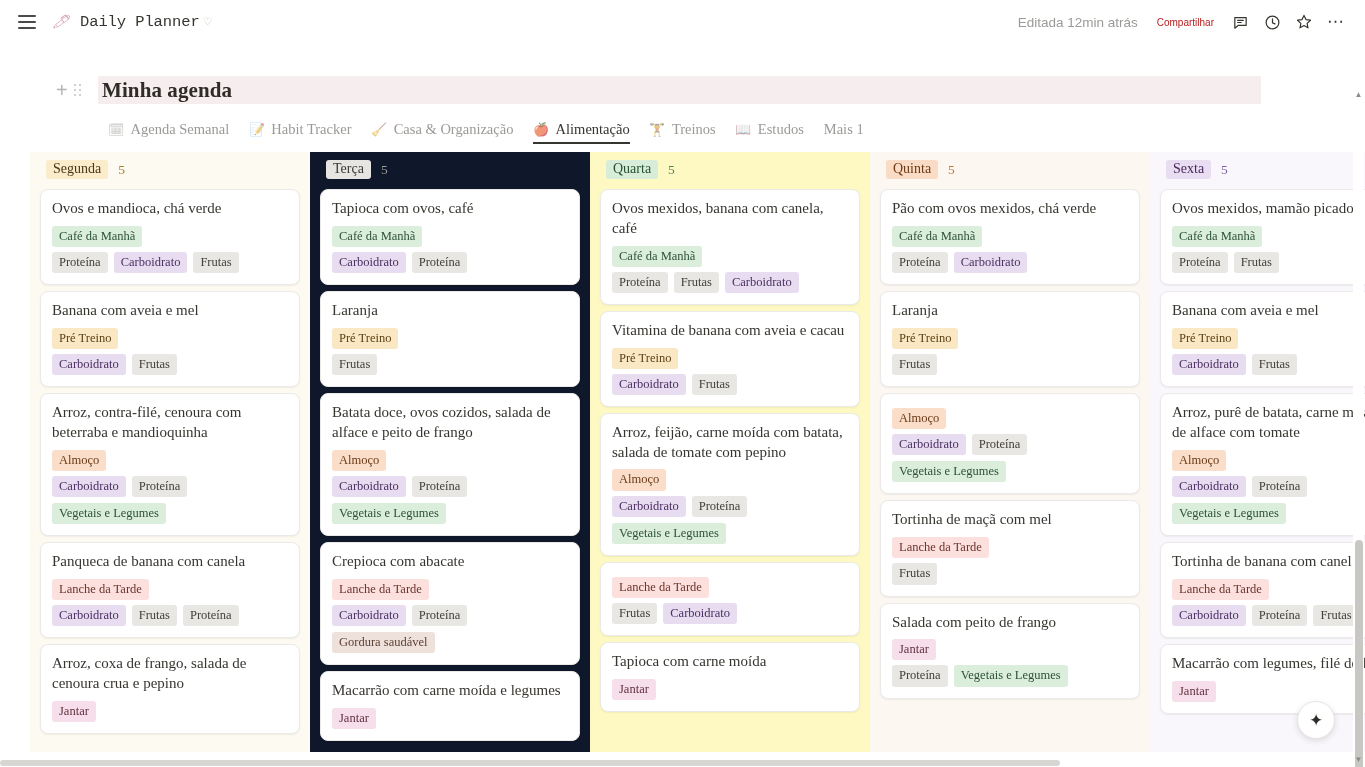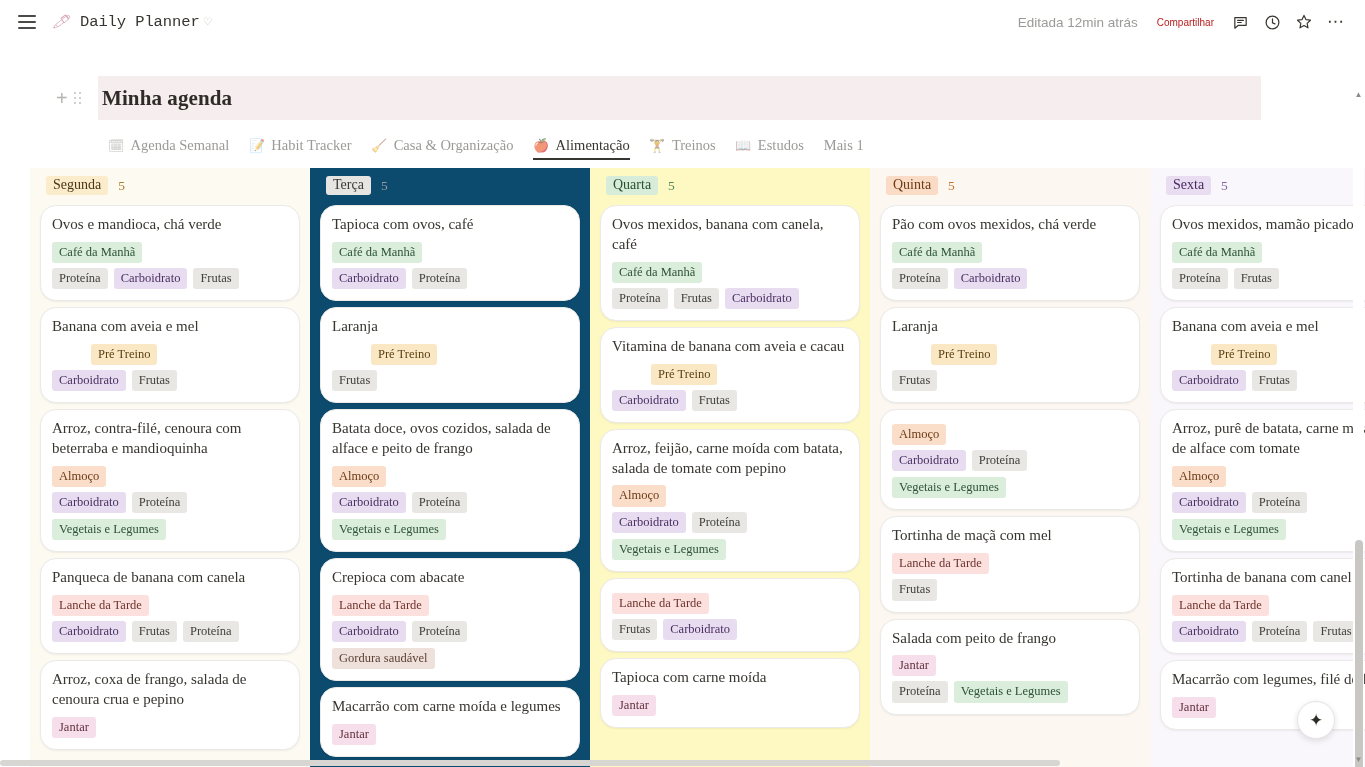--- a/index.html
+++ b/index.html
@@ -101,21 +101,21 @@
   .grip-icon {
     width: 10px; height: 16px; cursor: grab;
     display: grid; grid-template-columns: 3px 3px; grid-template-rows: repeat(3, 3px);
     gap: 2px; align-content: center;
   }
   .grip-icon i { display:block; width:2.5px; height:2.5px; background:#c3c1bd; border-radius:50%; }
 
   .title-band {
     margin-left: 46px;
     background: #f6eeee;
-    height: 44px;
+    height: 28px;
     flex: 1;
     margin-right: 104px;
     display: flex; align-items: center;
     padding-left: 4px;
   }
   .page-title {
     font-family: "Liberation Serif", serif;
     font-weight: 700;
     font-size: 21px;
     color: #2f2c28;
@@ -183,21 +183,21 @@
     border-radius: 3px;
     white-space: nowrap;
   }
   .col-count { font-size: 13.5px; }
 
   .col-body { display: flex; flex-direction: column; gap: 6px; padding-top: 2px; }
 
   .card {
     background: #ffffff;
     border: 1px solid #ebeae8;
-    border-radius: 16px;
+    border-radius: 8px;
     box-shadow: 0 1px 2px rgba(15,15,15,0.06);
     padding: 9px 11px 11px 11px;
     cursor: pointer;
   }
   .card-title {
     font-size: 15px;
     line-height: 1.32;
     color: #37352f;
     margin-bottom: 7px;
   }
@@ -207,42 +207,42 @@
     padding: 1px 7px 2px 7px;
     border-radius: 3px;
     white-space: nowrap;
     line-height: 1.45;
   }
 
   
   .t-green  { background: #dbeddb; color: #2c5236; }
   .t-gray   { background: #e8e7e4; color: #44403a; }
   .t-purple { background: #e8ddf0; color: #4b2f62; }
-  .t-yellow { background: #fae7c4; color: #5c4316; margin-left: 39px; }
+  .t-yellow { background: #fae7c4; color: #5c4316; }
   .t-orange { background: #fadec9; color: #6b3a16; }
   .t-pink   { background: #fbe0dd; color: #6d332d; }
   .t-mauve  { background: #f6dfea; color: #63303f; }
   .t-brown  { background: #eee0da; color: #5b3f33; }
 
   
   .h-yellow { background: #fbeccc; color: #4a3514; }
   .h-gray   { background: #e6e5e2; color: #3b3936; }
   .h-green  { background: #d7ecd9; color: #28502f; }
   .h-orange { background: #fadbc5; color: #6b3a14; }
   .h-purple { background: #e9ddf1; color: #49295f; }
 
   .c-yellow { color: #a97d2a; }
   .c-gray   { color: #9b9a97; }
   .c-green  { color: #51855c; }
   .c-orange { color: #c3752f; }
   .c-purple { color: #8163a4; }
 
   
   .bg-yellow { background: #fdfaf2; }
-  .bg-gray   { background: #0c4a6e; }
+  .bg-gray   { background: #0f172a; }
   .bg-green  { background: #fef9c3; }
   .bg-orange { background: #fdf7f2; }
   .bg-purple { background: #faf7fc; }
 
   
   .ai-fab {
     position: absolute;
     right: 30px; bottom: 28px;
     width: 38px; height: 38px;
     border-radius: 50%;

